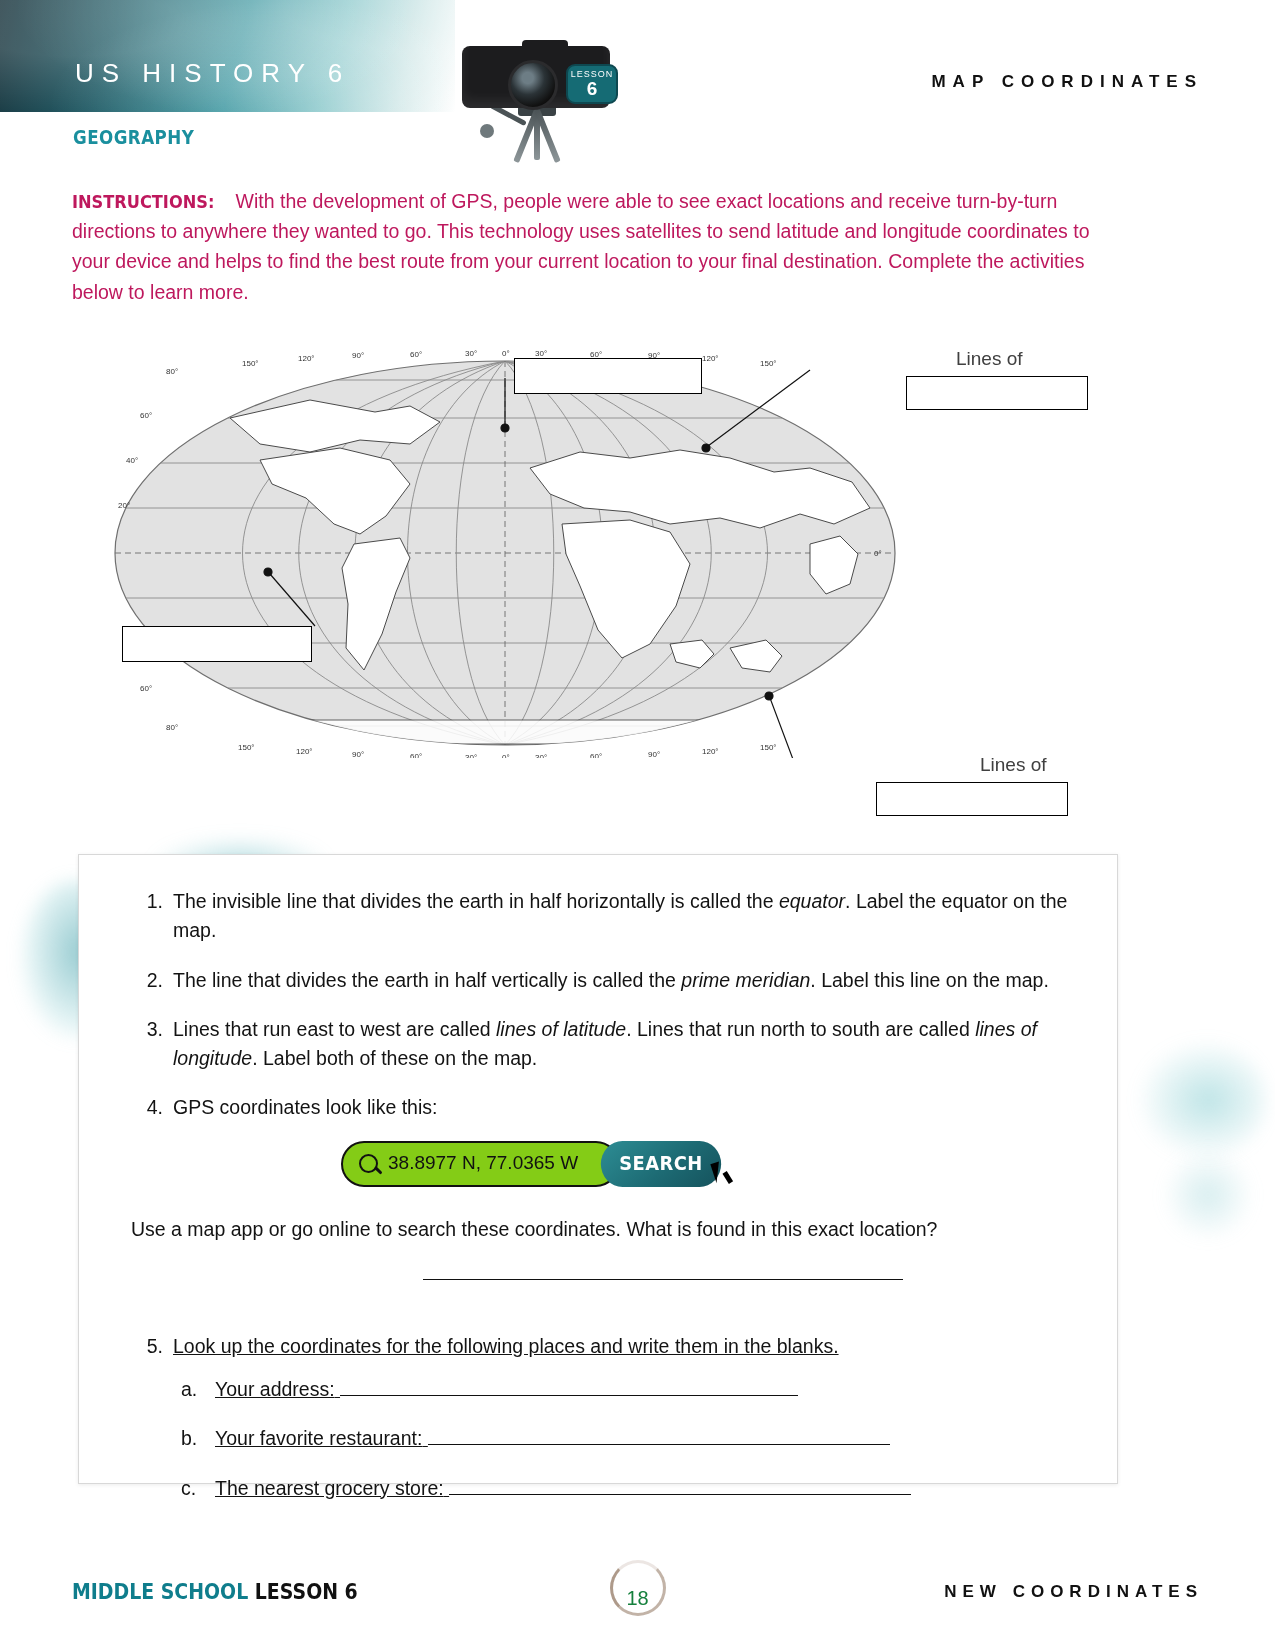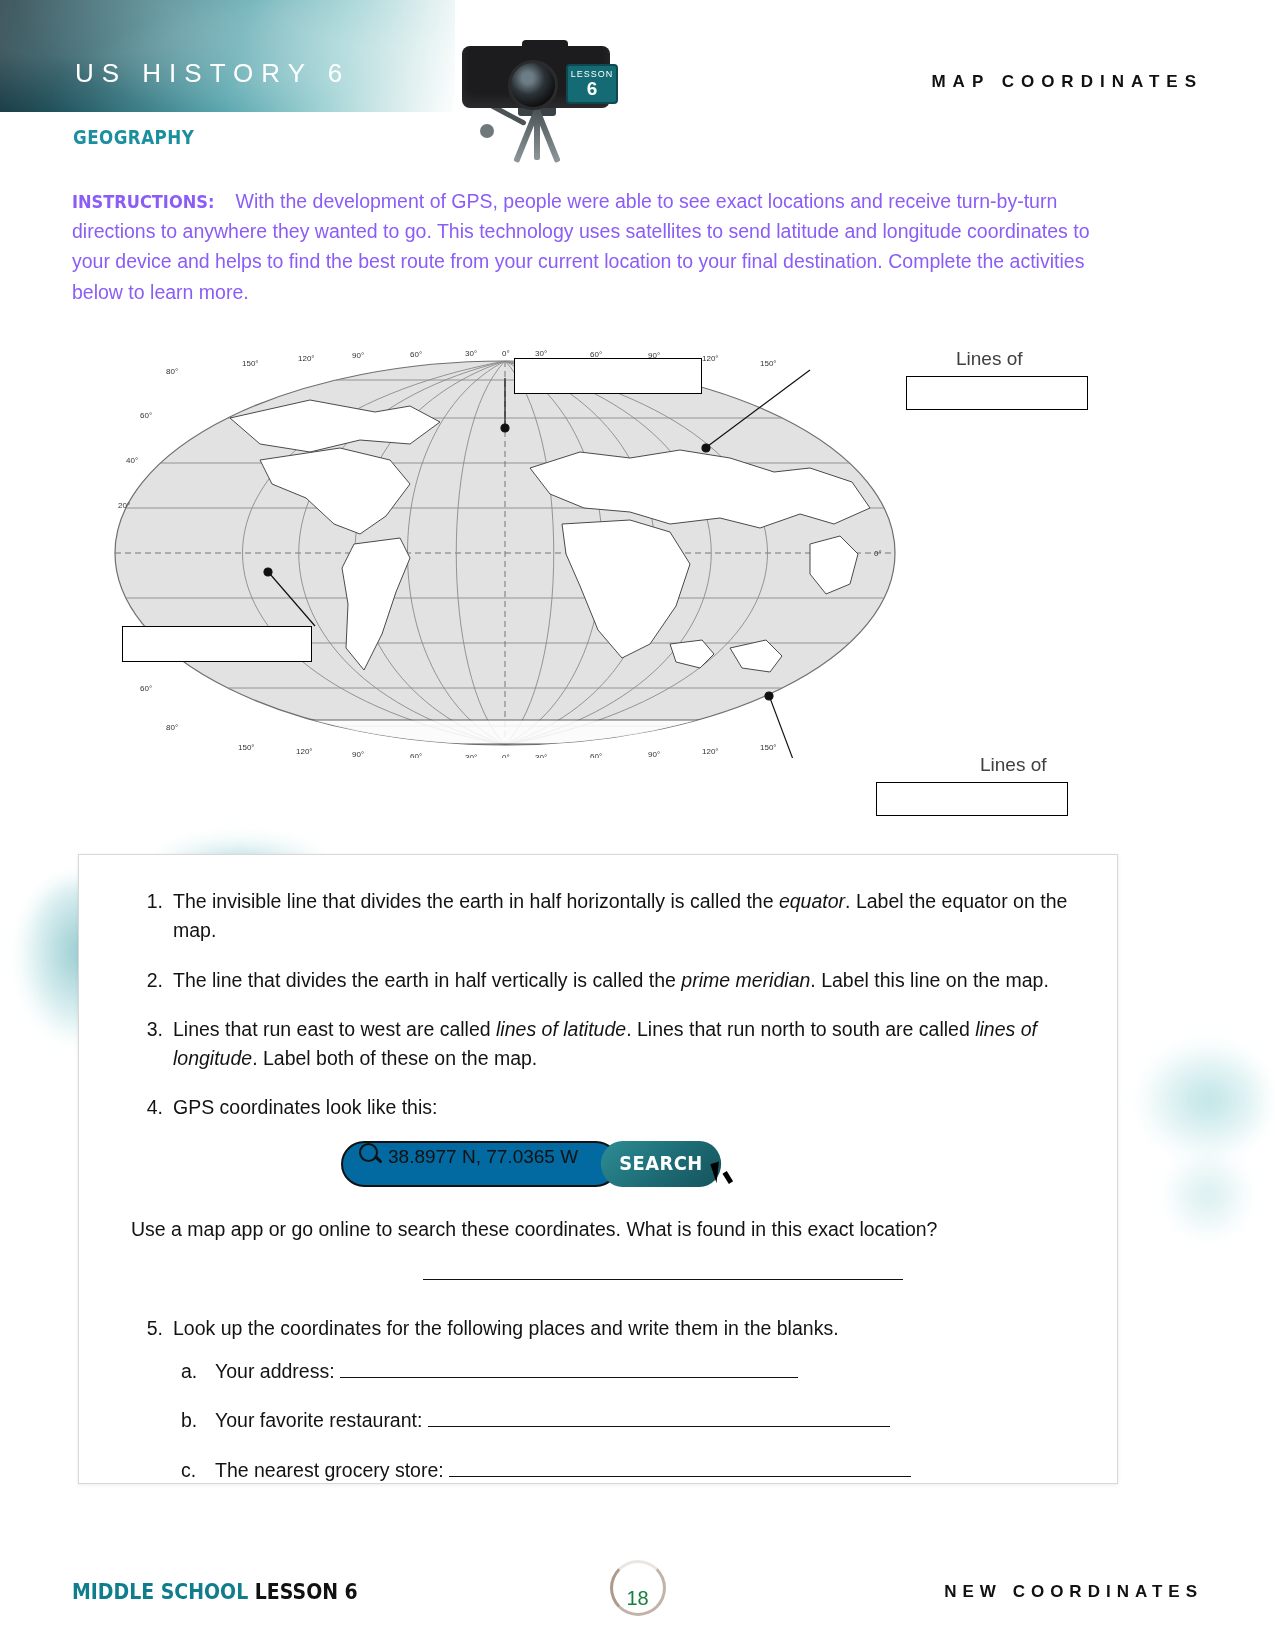--- a/index.html
+++ b/index.html
@@ -89,21 +89,21 @@
     border-radius: 50%;
     background: radial-gradient(circle at 38% 34%, #6d7d85 0 14%, #2b3337 42%, #111 72%, #000 100%);
     border: 3px solid #2b2b2d;
   }
   .cam-badge {
     position: absolute;
     left: 104px; top: 18px;
     width: 52px; height: 40px;
     background: #156b74;
     border: 2px solid #0e4850;
-    border-radius: 4px;
+    border-radius: 9px;
     color: #fff;
     text-align: center;
     line-height: 1.05;
     padding-top: 4px;
   }
   .cam-badge .b1 { font-size: 9px; letter-spacing: 1px; display:block; }
   .cam-badge .b2 { font-size: 19px; font-weight: bold; display:block; }
   .cam-tripod {
     position: absolute;
     left: 52px; top: 70px;
@@ -142,21 +142,21 @@
     border-radius: 50%;
   }
 
   
   .instructions {
     position: absolute;
     top: 186px; left: 72px;
     width: 1020px;
     font-size: 19.5px;
     line-height: 1.55;
-    color: #8b5cf6;
+    color: #be185d;
   }
   .instructions .lead {
     font-weight: bold;
     font-family: "DejaVu Sans", sans-serif;
     font-size: 18px;
     letter-spacing: 0px;
     transform: scaleX(0.9);
     display: inline-block;
     transform-origin: left center;
   }
@@ -231,22 +231,23 @@
     position: relative;
     height: 52px;
   }
   .search-pill {
     position: absolute;
     left: 0; top: 0;
     width: 278px; height: 46px;
     border: 2.4px solid #111;
     border-radius: 24px;
     display: flex;
+    align-items: center;
     padding-left: 16px;
-    background: #0369a1;
+    background: #84cc16;
     font-size: 19px;
     color: #111;
   }
   .mag {
     width: 19px; height: 19px;
     border: 2.4px solid #111;
     border-radius: 50%;
     margin-right: 10px;
     position: relative;
     flex: none;
@@ -537,21 +538,21 @@
           <span class="mag"></span>
           <span>38.8977 N, 77.0365 W</span>
         </div>
         <div class="search-btn">SEARCH</div>
         <div class="cursor"></div>
       </div>
 
       <div class="followup">Use a map app or go online to search these coordinates. What is found in this exact location?</div>
       <div class="answer-line"></div>
     </li>
-    <li style="margin-top:34px;">
+    <li style="margin-top:52px;text-decoration:underline;">
       <span id="q5"><span>Look up the coordinates for the following places and write them in the blanks.</span></span>
       <ol class="sublist">
         <li>
           <span>Your address:</span>
           <span class="blank" style="width:458px"></span>
         </li>
         <li>
           <span>Your favorite restaurant:</span>
           <span class="blank" style="width:462px"></span>
         </li>

